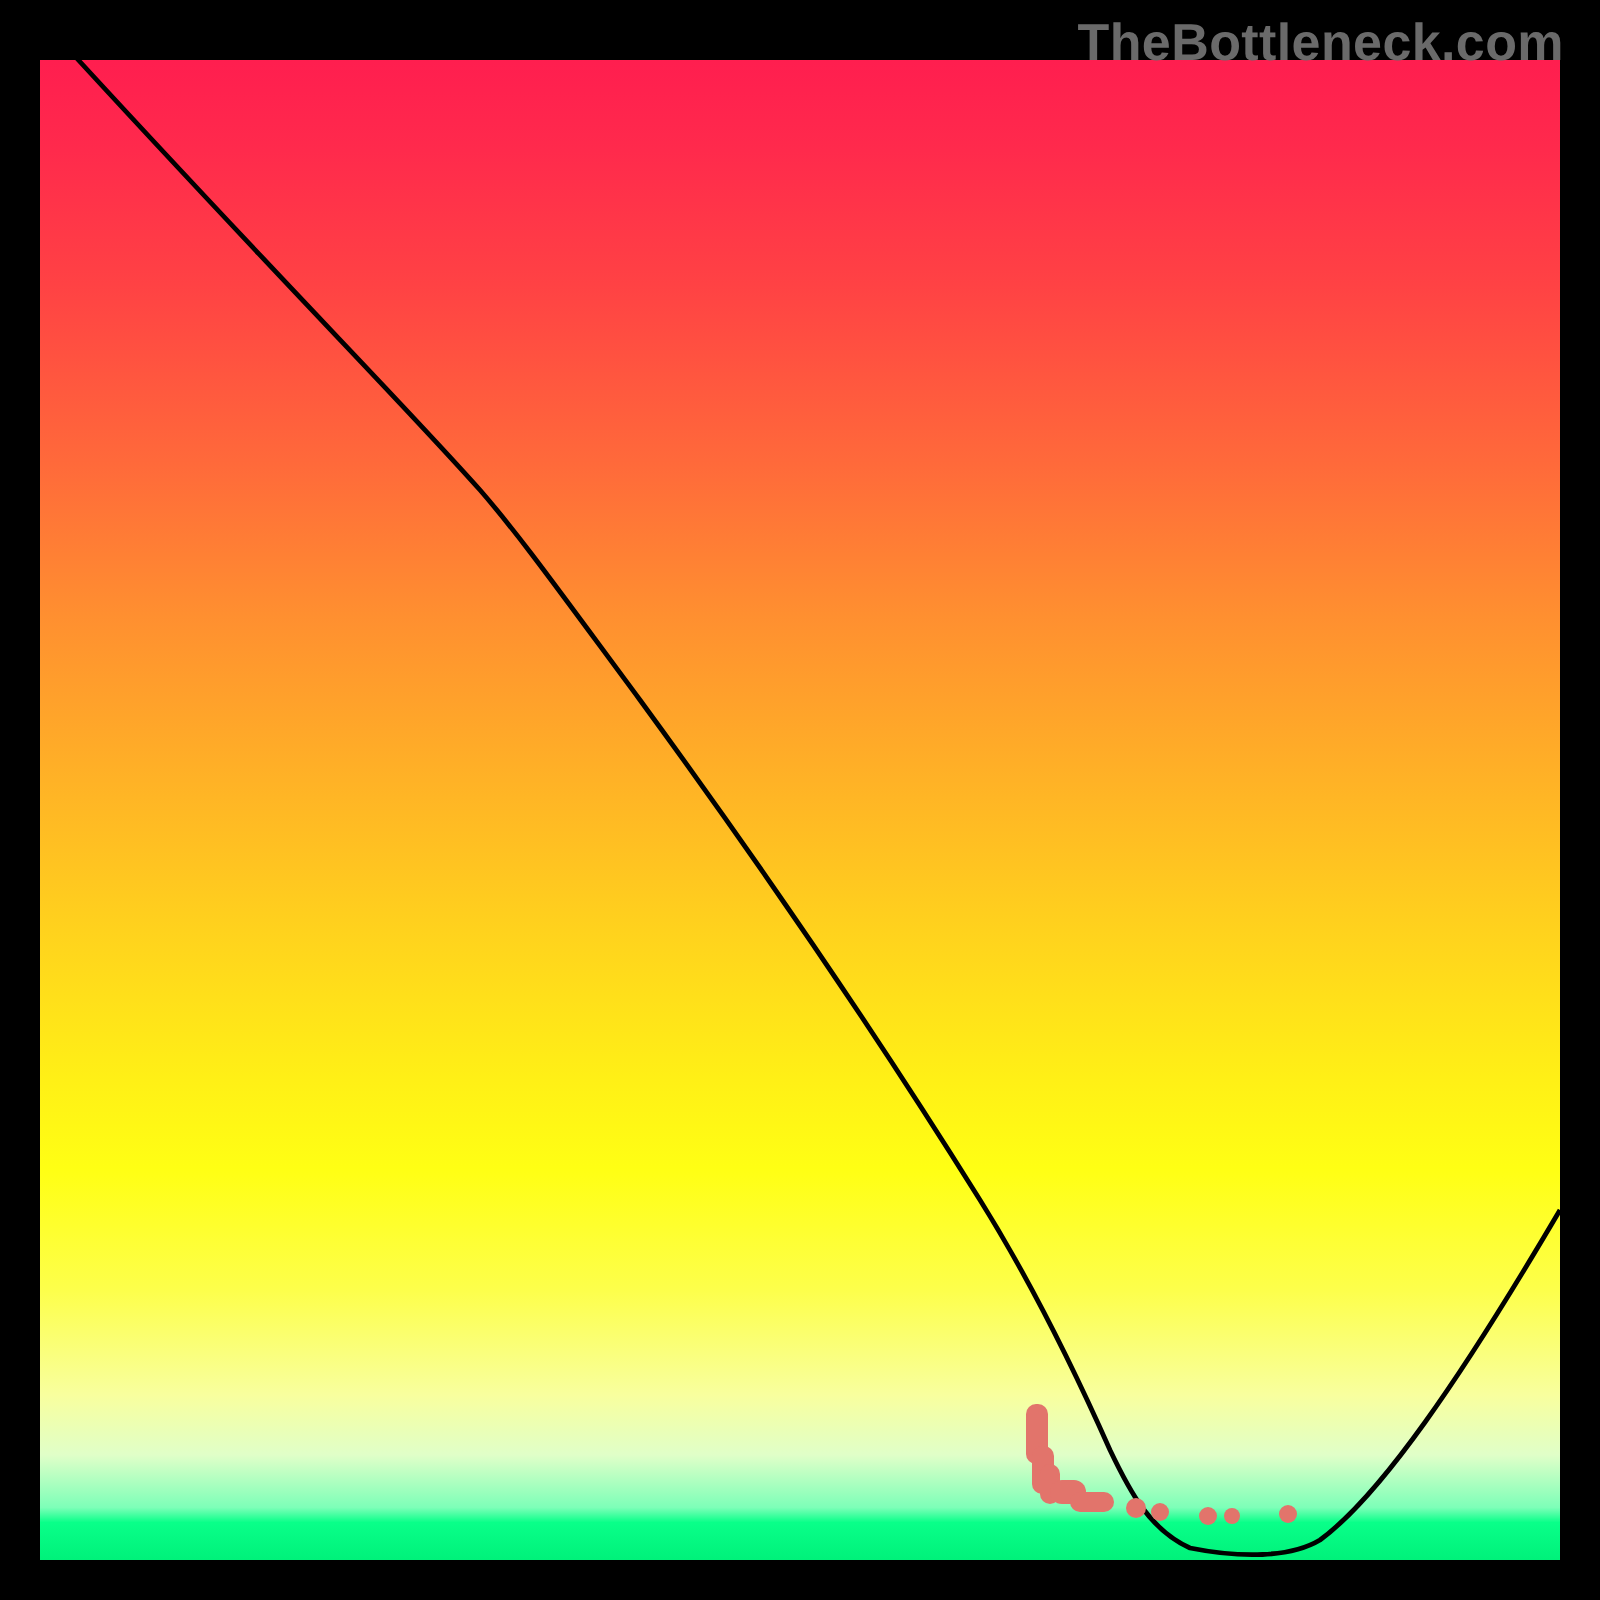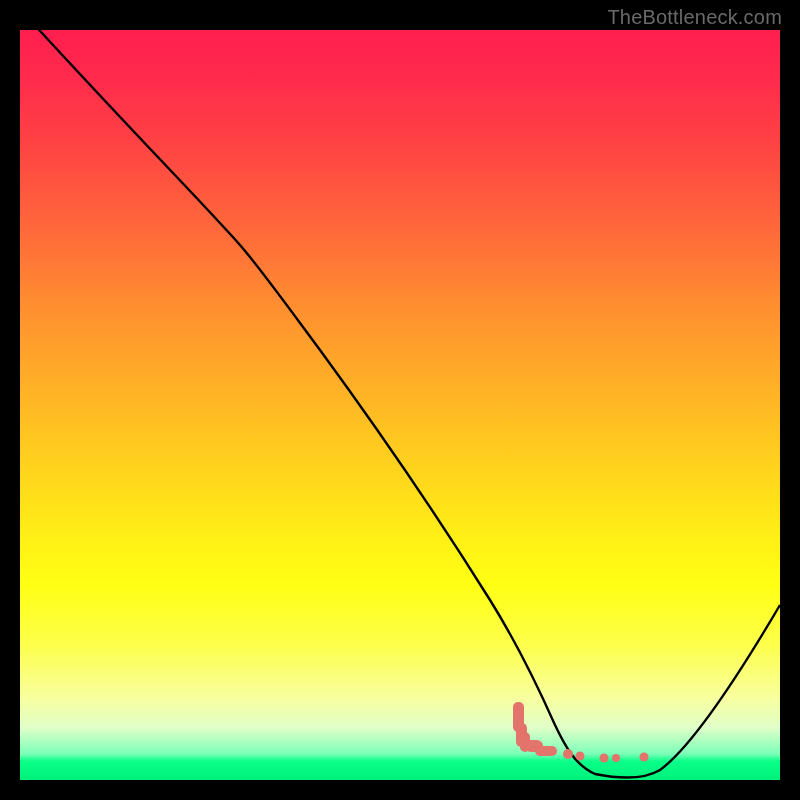--- a/index.html
+++ b/index.html
@@ -9,22 +9,22 @@
     background: #000;
     position: relative;
     overflow: hidden;
     font-family: Arial, Helvetica, sans-serif;
   }
   .watermark {
     position: absolute;
     top: 6px;
     right: 18px;
     color: #6a6a6a;
-    font-size: 20px;
-    font-weight: 400;
+    font-size: 26px;
+    font-weight: 700;
     letter-spacing: 0.2px;
     z-index: 20;
   }
   .plot-frame {
     position: absolute;
     left: 20px;
     top: 30px;
     width: 760px;
     height: 750px;
     background: #000;

